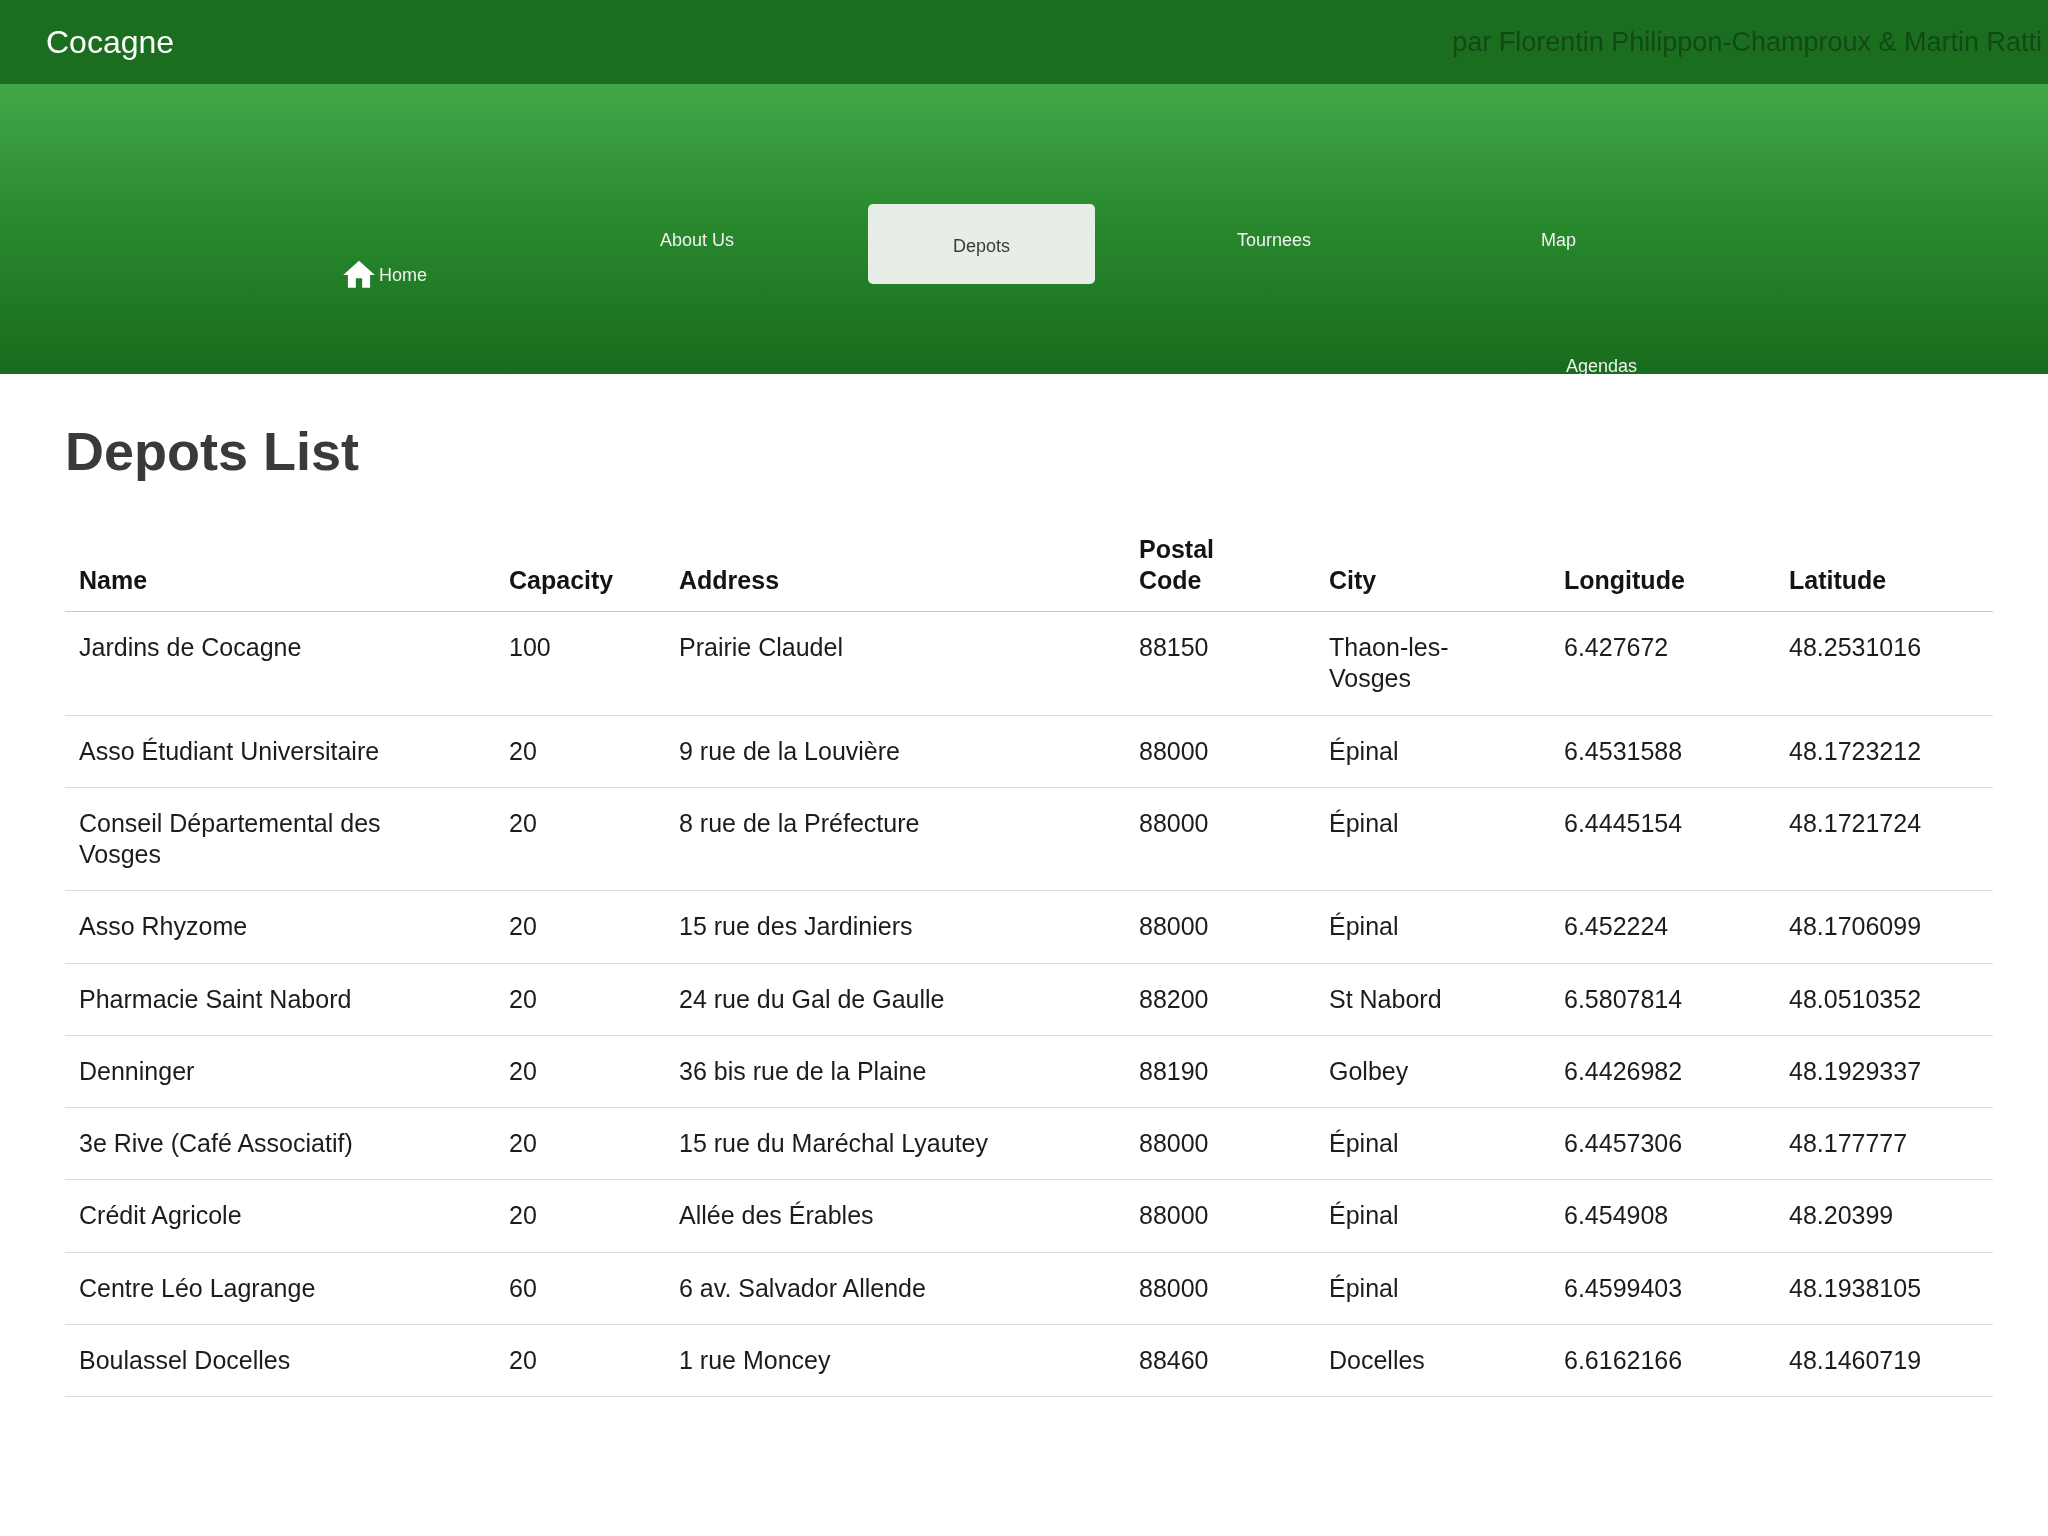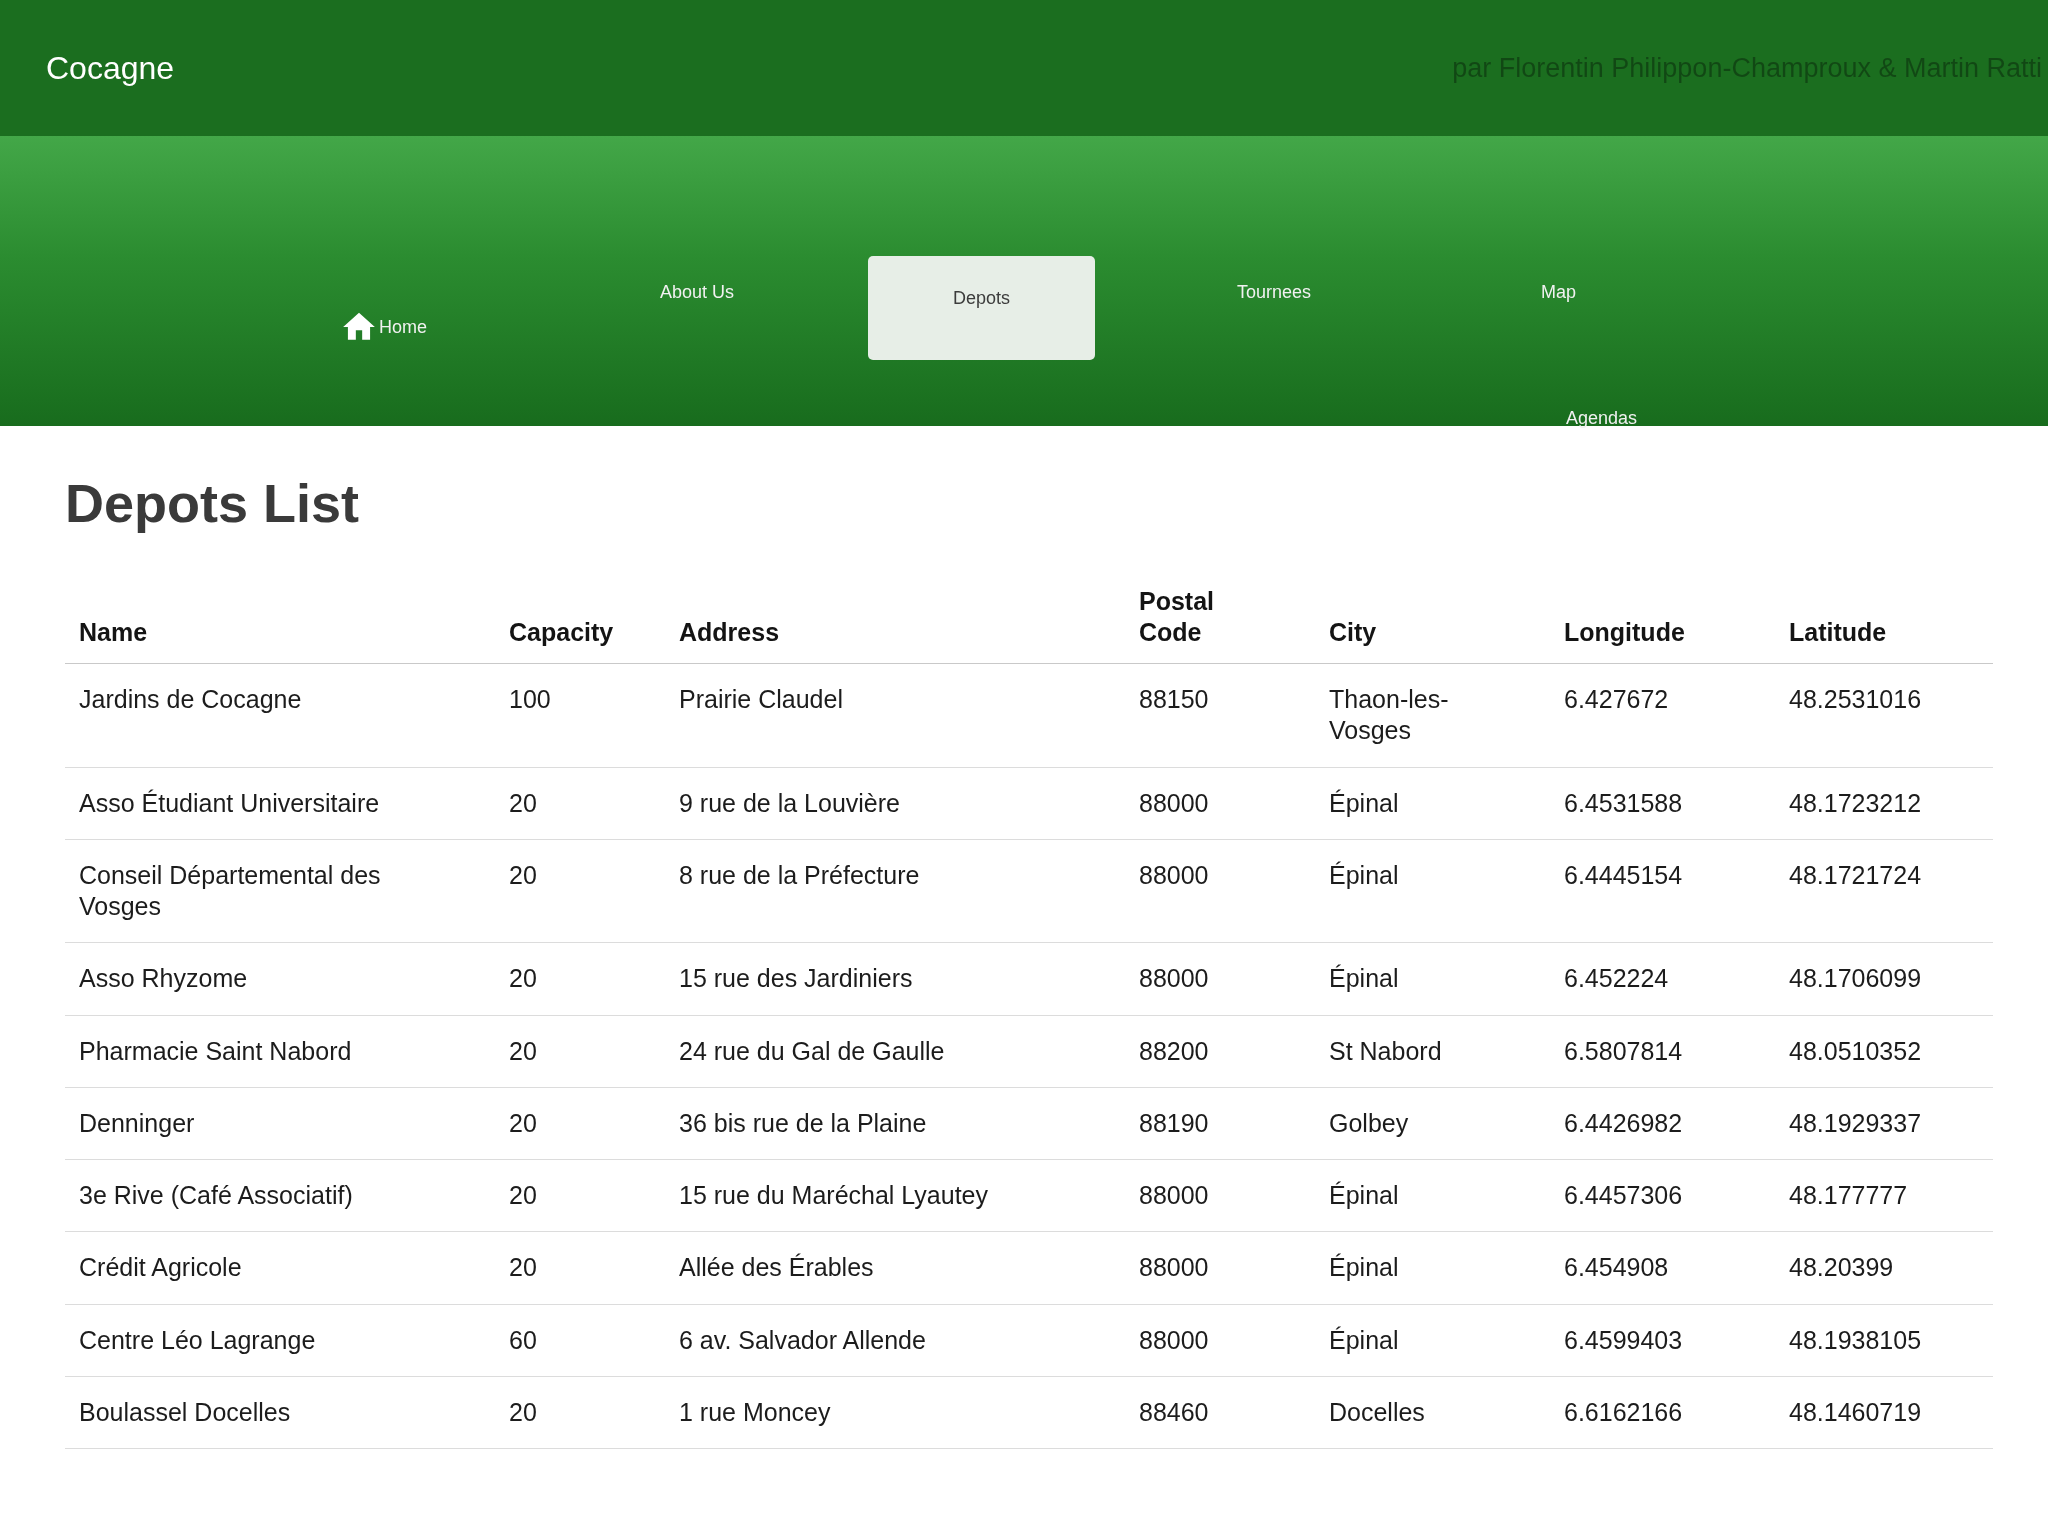--- a/index.html
+++ b/index.html
@@ -6,21 +6,21 @@
   html, body { width:2048px; height:1536px; }
   body {
     font-family:"Liberation Sans","DejaVu Sans",sans-serif;
     background:#ffffff;
     color:#1c1c1c;
     overflow:hidden;
   }
 
   
   .topbar {
-    height:136px;
+    height:84px;
     background:#1b6e1f;
     display:flex;
     align-items:center;
     justify-content:space-between;
     padding:0 6px 0 46px;
     overflow:hidden;
   }
   .brand { color:#ffffff; font-size:32px; cursor:pointer; }
   .byline { color:rgba(0,0,0,0.34); font-size:27px; white-space:nowrap; }
 
@@ -36,21 +36,21 @@
     font-size:18px;
     text-decoration:none;
     cursor:pointer;
     white-space:nowrap;
   }
   .nav-home { left:340px; top:172px; display:flex; align-items:center; gap:1px; }
   .home-icon svg { width:38px; height:38px; fill:#ffffff; display:block; }
   .nav-about    { left:660px;  top:146px; }
   .nav-depots {
     left:868px; top:120px;
-    width:227px; height:104px;
+    width:227px; height:80px;
     line-height:84px; text-align:center;
     background:#e7eee7; color:#3c3c3c;
     border-radius:5px;
   }
   .nav-tournees { left:1237px; top:146px; }
   .nav-map      { left:1541px; top:146px; }
   .nav-agendas  { left:1566px; top:272px; }
 
   
   main { padding:46px 55px 0 65px; }

